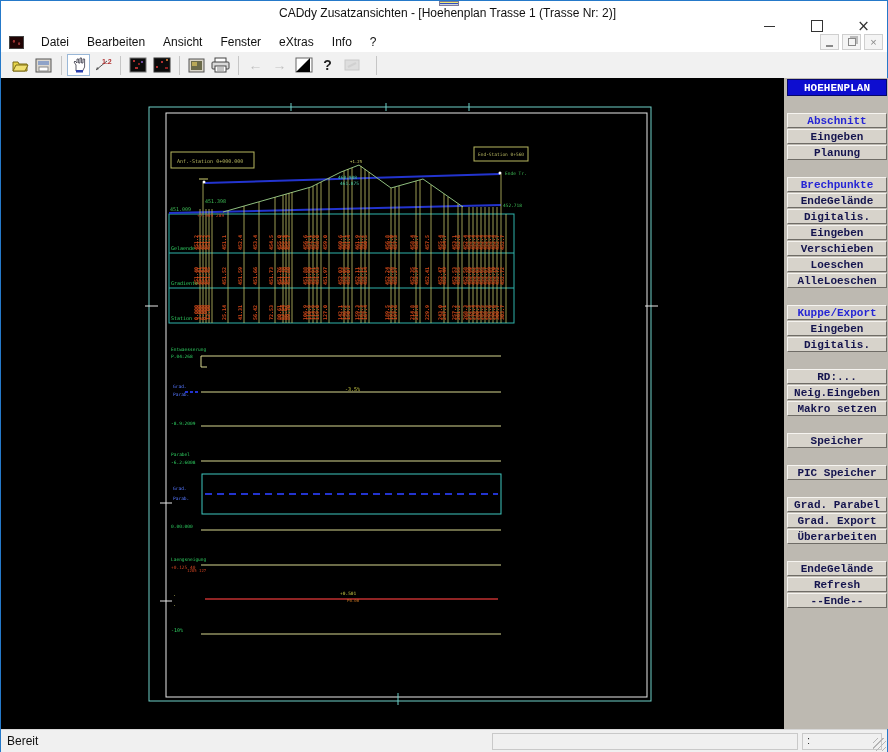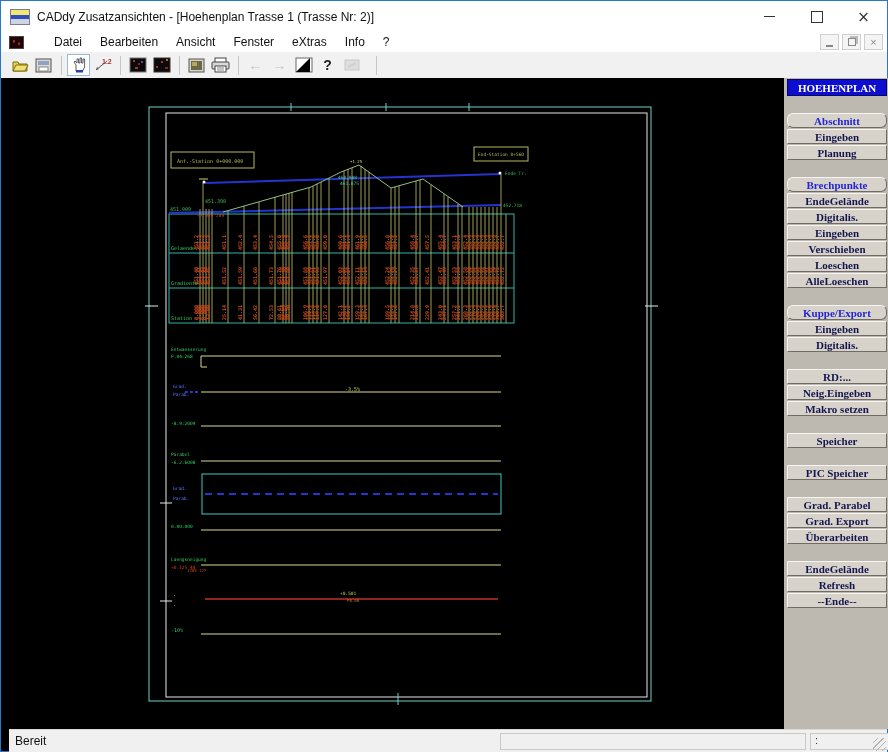--- a/index.html
+++ b/index.html
@@ -2,33 +2,33 @@
 <html><head>
 <meta charset="utf-8">
 <style>
   html,body{margin:0;padding:0;background:#888;}
   body{width:888px;height:752px;position:relative;overflow:hidden;
        font-family:"Liberation Sans",sans-serif;-webkit-font-smoothing:none;}
   .window{position:absolute;inset:0;border:1px solid #2579c9;box-sizing:border-box;background:#000;}
 
   
   .titlebar{position:absolute;top:0;left:0;right:0;height:31px;background:#fff;
-            display:flex;align-items:center;}
+            display:flex;align-items:center;flex-direction:column;}
   .app-icon{width:20px;height:16px;margin-left:9px;border:1px solid #7a7a9a;box-sizing:border-box;
             background:linear-gradient(#f0e870 0 34%,#2f4fc0 34% 66%,#cfd4e2 66% 100%);}
   .title-text{font-size:12px;color:#111;margin-left:7px;letter-spacing:0px;}
   .win-btns{margin-left:auto;display:flex;height:100%;}
   .win-btn{width:47px;height:100%;display:flex;align-items:center;justify-content:center;color:#333;}
   .glyph-min{width:11px;height:0;border-top:1px solid #333;}
   .glyph-max{width:10px;height:10px;border:1px solid #333;}
   .glyph-close{font-size:15px;line-height:10px;color:#333;font-family:"DejaVu Sans",sans-serif;}
 
   
   .menubar{position:absolute;top:31px;left:0;right:0;height:20px;background:#fff;
-           display:flex;align-items:center;font-size:12px;color:#111;gap:13px;}
+           display:flex;align-items:center;font-size:12px;color:#111;}
   .mdi-icon{width:15px;height:13px;margin-left:8px;border:1px solid #444;box-sizing:border-box;
             background:#200404;
             background-image:radial-gradient(circle at 30% 40%,#a03030 0 1px,transparent 1.5px),
                              radial-gradient(circle at 70% 60%,#903030 0 1px,transparent 1.5px);}
   .menu-item{padding:3px 9px;cursor:default;}
   .mdi-btns{margin-left:auto;display:flex;align-items:center;margin-right:4px;}
   .mdi-btn{width:17px;height:14px;margin-left:3px;border:1px solid #cfcfcf;background:#f4f4f4;
            display:flex;align-items:center;justify-content:center;color:#777;}
   .g-underscore{width:7px;height:0;border-top:2px solid #888;margin-top:7px;}
   .g-restore{width:6px;height:6px;border:1px solid #888;box-shadow:2px -2px 0 -0px #bbb;}
@@ -47,28 +47,28 @@
   
   .canvas{position:absolute;top:77px;left:0;width:783px;height:651px;background:#000;}
   .canvas svg{position:absolute;inset:0;}
 
   
   .sidebar{position:absolute;top:77px;left:783px;width:105px;height:651px;background:#bdb9b1;
            padding-top:1px;box-sizing:border-box;overflow:hidden;}
   .sbtn{margin:0 2px 1px 3px;height:15px;line-height:14px;background:#d7d3cb;
         border-top:1px solid #f6f4f0;border-left:1px solid #f6f4f0;
         border-right:1px solid #6f6c66;border-bottom:1px solid #6f6c66;
-        font-family:Liberation Serif, serif;font-size:11px;font-weight:bold;
+        font-family:Liberation Mono, monospace;font-size:11px;font-weight:bold;
         color:#14144e;text-align:center;white-space:nowrap;overflow:hidden;box-sizing:border-box;cursor:default;}
-  .sbtn.header{color:#2525d5;border-radius:6px;}
+  .sbtn.header{color:#2525d5;}
   .sbtn.title{background:#0d0dd0;color:#fff;border:1px solid #06066a;height:17px;line-height:16px;}
   .sgap{height:16px;}
 
   
-  .statusbar{position:absolute;top:728px;left:8px;right:0;height:23px;background:#f0f0f0;
+  .statusbar{position:absolute;top:728px;left:0;right:0;height:23px;background:#f0f0f0;
              border-top:1px solid #d8d8d8;font-size:12px;color:#111;box-sizing:border-box;}
   .status-text{position:absolute;left:6px;top:4px;}
   .status-panel{position:absolute;top:3px;height:17px;border:1px solid #c9c9c9;background:#f0f0f0;
                 box-sizing:border-box;font-size:11px;color:#333;padding-left:4px;}
   .p1{left:491px;width:306px;}
   .p2{left:801px;width:80px;}
   .grip{position:absolute;right:1px;bottom:1px;width:13px;height:13px;
         background:repeating-linear-gradient(135deg,transparent 0 3px,#b5b5b5 3px 4px);}
 </style>
 </head>

